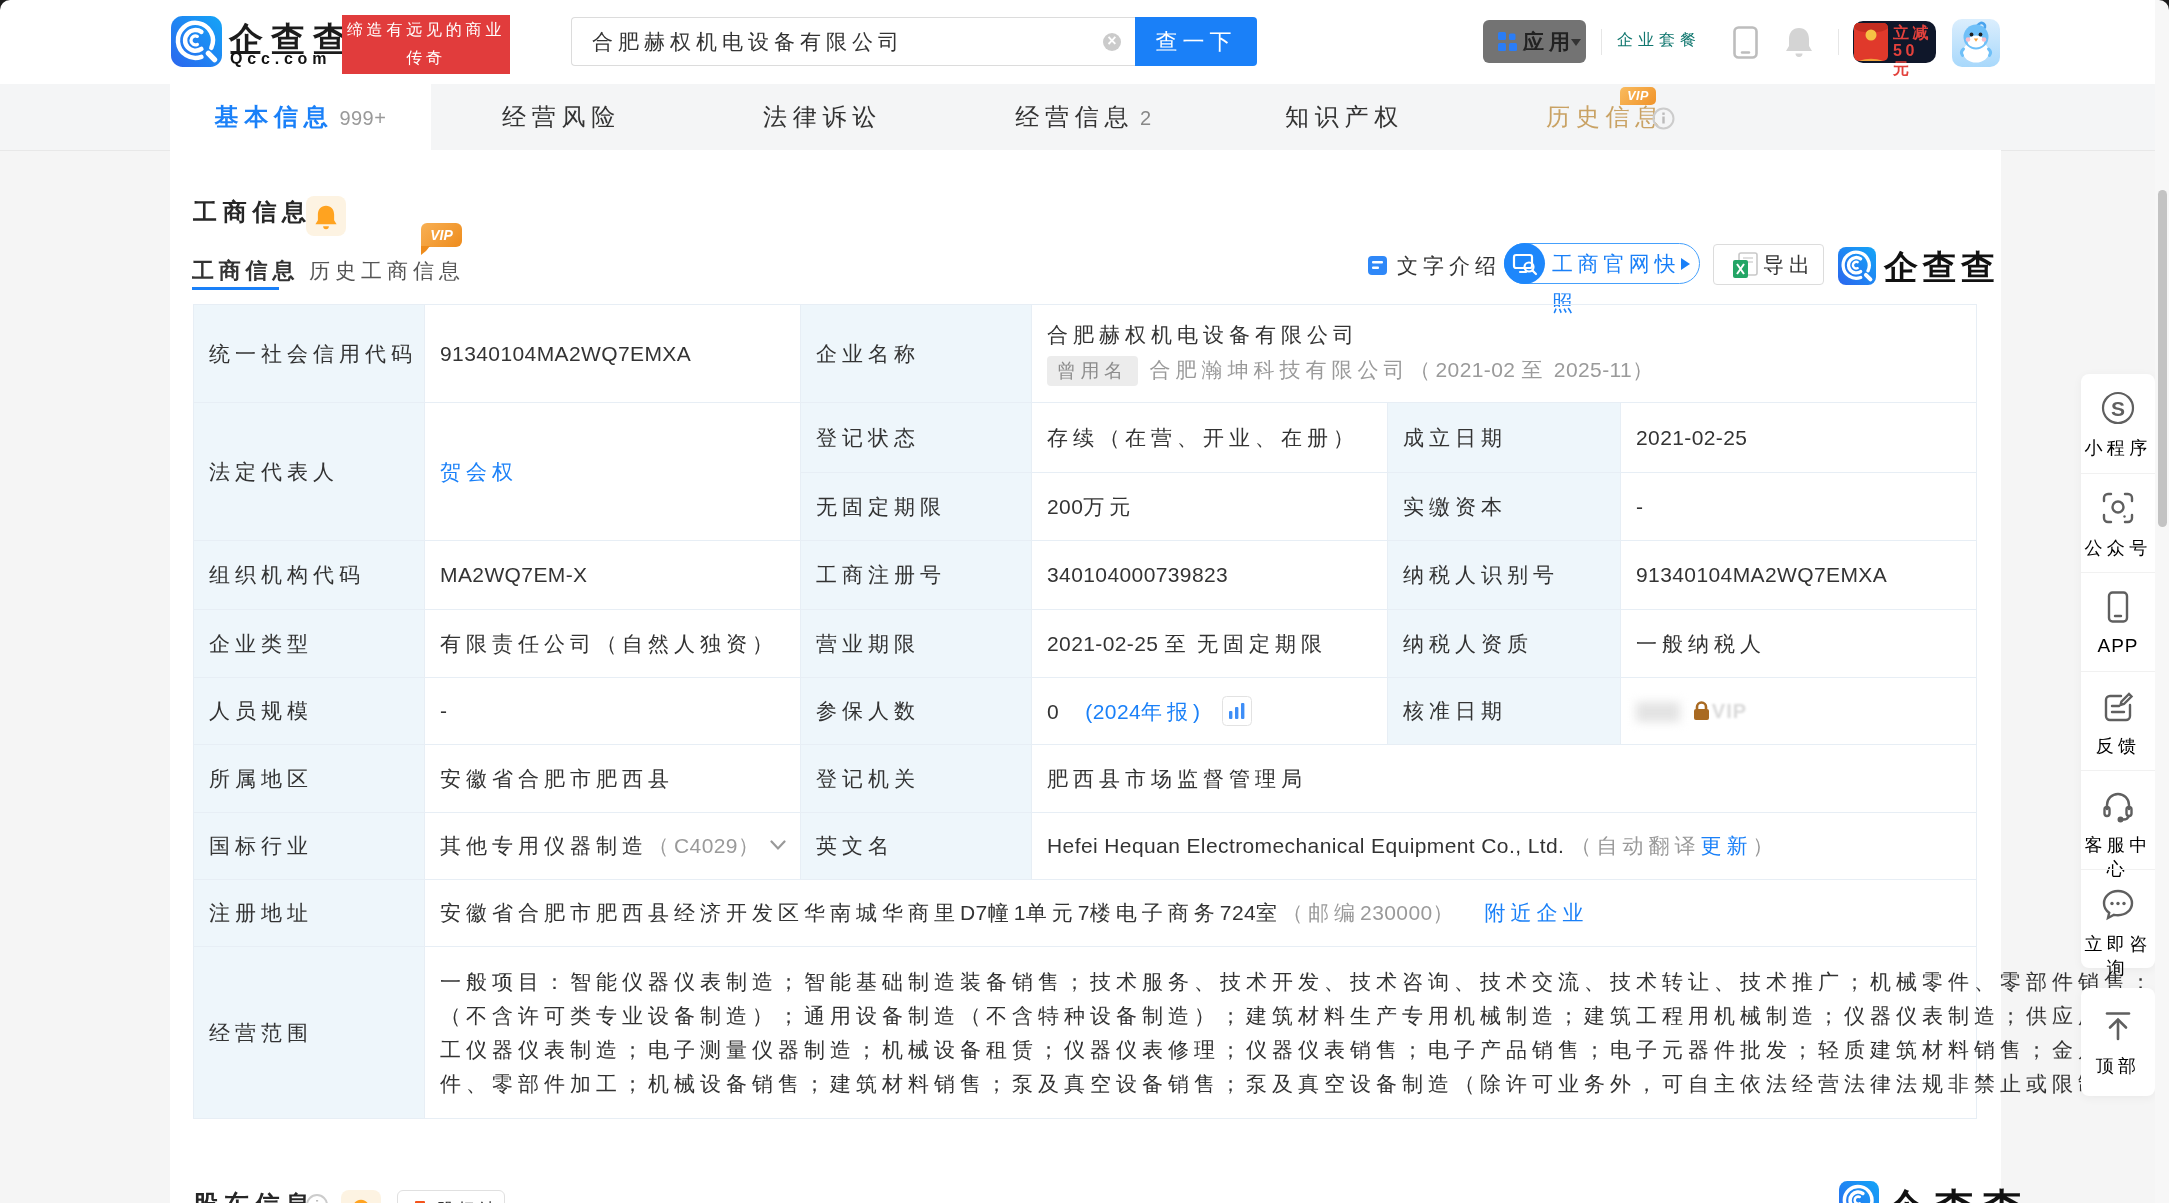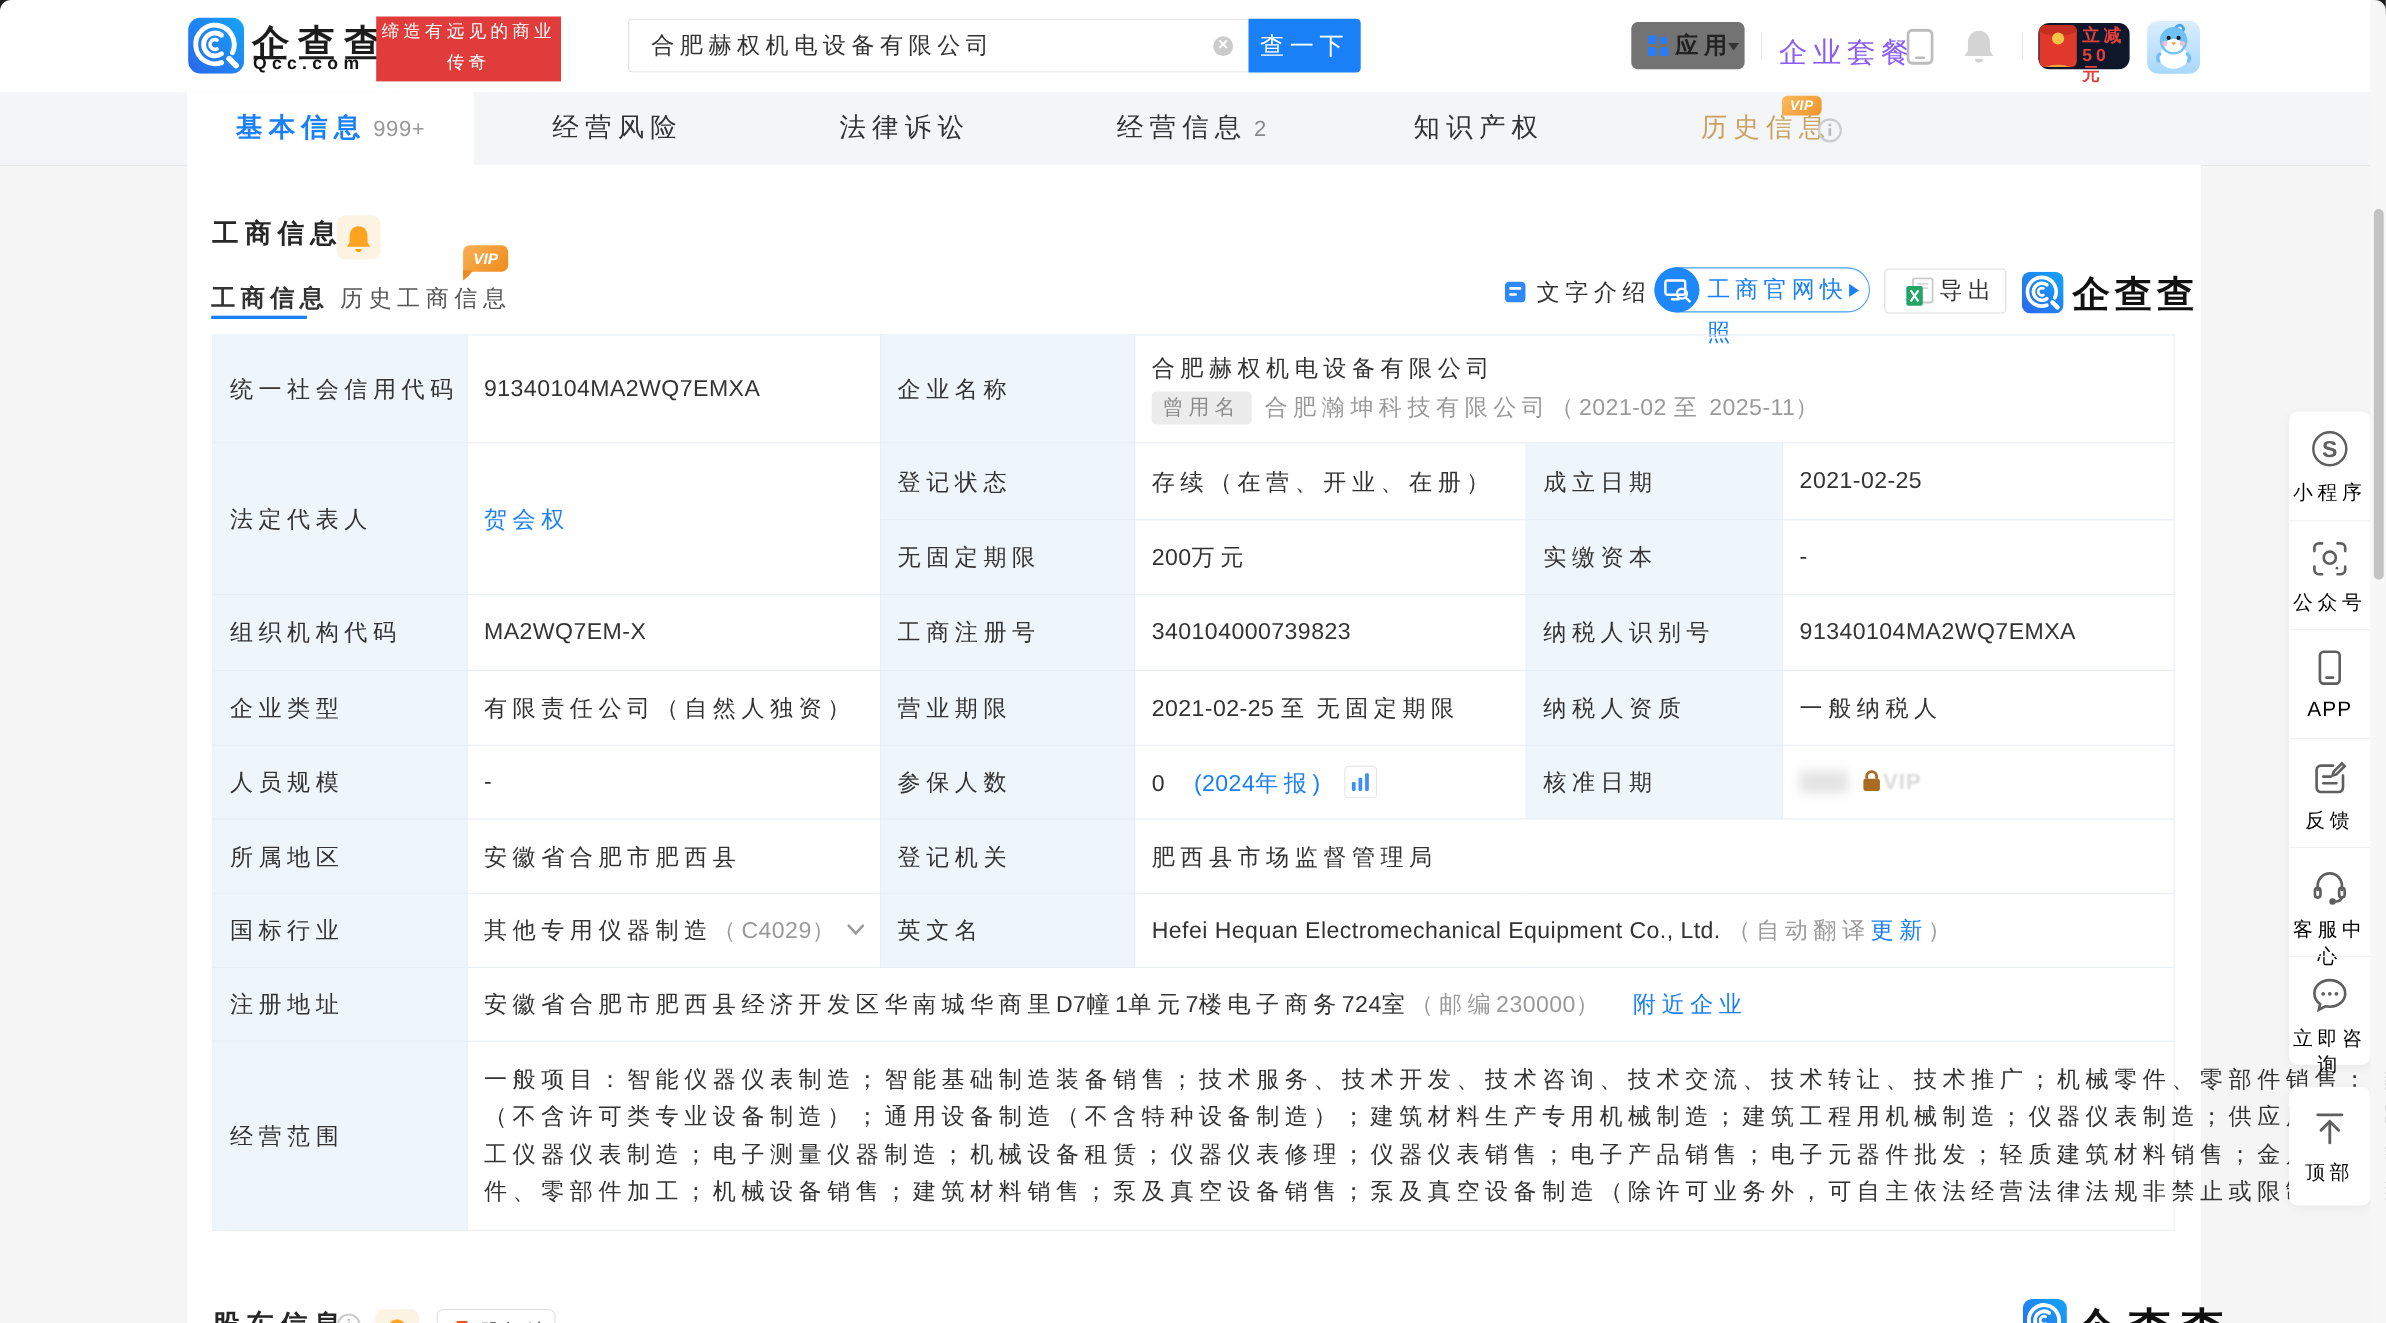--- a/index.html
+++ b/index.html
@@ -10,26 +10,26 @@
 
 .ctl{left:0;top:0;width:13px;height:13px;background:#1d1d1d}
 .ctr{left:2156px;top:0;width:13px;height:13px;background:#1d1d1d}
 
 .hdr{left:0;top:0;width:2155px;height:84px;background:#fff;border-radius:10px 0 0 0}
 .logo-txt{left:229px;top:17px;font-size:34px;font-weight:bold;color:#1c1c1c;letter-spacing:2px}
 .logo-sub{left:230px;top:50px;font-size:16px;font-weight:bold;color:#111;letter-spacing:4.8px}
 .slogan{left:342px;top:15px;width:168px;height:59px;background:#e13c3c;color:#fff;font-size:16px;line-height:28px;text-align:center;padding-top:1px}
 .search{left:571px;top:17px;width:564px;height:49px;border:1px solid #dcdcdc;border-right:none;border-radius:4px 0 0 4px;background:#fff;font-size:21px;color:#333;line-height:47px;padding-left:20px}
 .clearbtn{left:1103px;top:33px;width:18px;height:18px;border-radius:50%;background:#cbcbcb;color:#fff;font-size:16px;line-height:16px;text-align:center;font-weight:bold}
-.searchbtn{left:1135px;top:17px;width:102px;height:49px;background:#1a80f8;border-radius:0 4px 4px 0;color:#fff;font-size:22px;line-height:49px;text-align:center}
+.searchbtn{left:1135px;top:17px;width:122px;height:49px;background:#1a80f8;border-radius:0 4px 4px 0;color:#fff;font-size:22px;line-height:49px;text-align:center}
 .appbtn{left:1483px;top:20px;width:103px;height:43px;background:#737373;border-radius:6px;line-height:43px}
 .appbtn .t{position:absolute;left:40px;top:0;font-size:21px;color:#222;font-weight:bold}
 .caret{position:absolute;left:88px;top:19px;width:0;height:0;border:5px solid transparent;border-top:7px solid #333}
 .hdiv{width:1px;height:26px;background:#e6e6e6;top:29px}
-.pkg{left:1617px;top:30px;font-size:26px;color:#8b5cf6}
+.pkg{left:1617px;top:30px;font-size:16px;color:#0f766e}
 .promo{left:1853px;top:21px;width:83px;height:42px;background:#0f172a;border-radius:10px}
 .promo-txt{position:absolute;left:40px;top:3px;font-size:16px;font-weight:bold;color:#e2413c;line-height:18px}
 .avatar{left:1952px;top:19px;width:48px;height:48px;border-radius:10px;background:linear-gradient(180deg,#dbeefd,#a8d8fb)}
 
 .nav{left:0;top:84px;width:2155px;height:67px;background:#f4f5f6;border-bottom:1px solid #e8e8e8}
 .tabs{position:absolute;left:170px;top:0;width:1827px;height:67px;display:flex}
 .tab{width:261px;height:67px;text-align:center;line-height:66px;font-size:24px;color:#333;position:relative}
 .tab.act{background:#fff;height:68px}
 .tab.act .m{color:#1a80f8;font-weight:bold}
 .tab .n{font-size:20px;color:#999;margin-left:6px}

